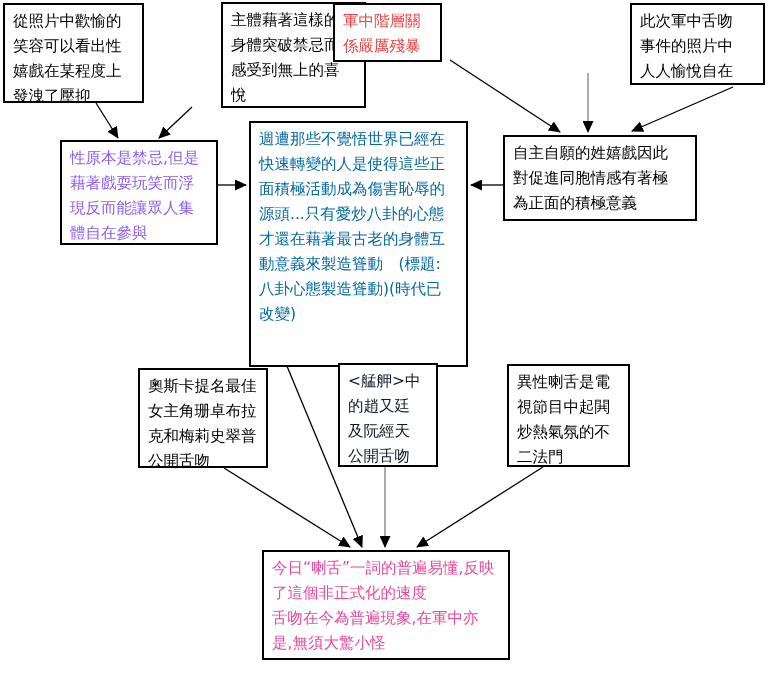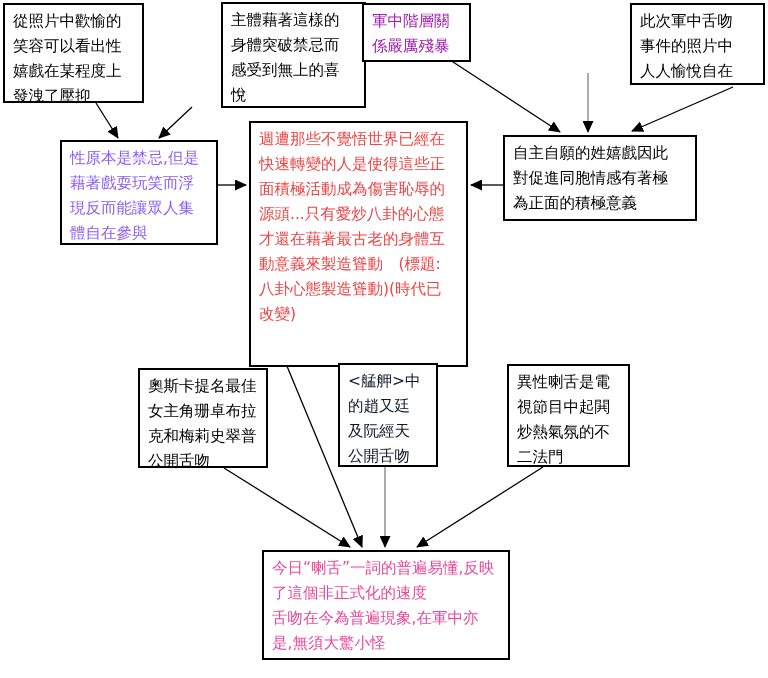--- a/index.html
+++ b/index.html
@@ -53,30 +53,30 @@
     </svg>
   <div id="nodes">
       <div class="node" style="left: 3px; top: 3px; width: 141px; height: 100px; border-color: rgb(0, 0, 0); color: rgb(0, 0, 0);">從照片中歡愉的
 笑容可以看出性
 嬉戲在某程度上
 發洩了壓抑</div>
       <div class="node" style="left: 192px; top: 2px; width: 145px; height: 106px; border-color: rgb(0, 0, 0); color: rgb(0, 0, 0); margin-left: 29px;">主體藉著這樣的
 身體突破禁忌而
 感受到無上的喜
 悅</div>
-      <div class="node" style="left: 362px; top: 3px; width: 109px; height: 59px; border-color: rgb(0, 0, 0); color: #a21caf;">軍中階層關
+      <div class="node" style="left: 333px; top: 3px; width: 109px; height: 59px; border-color: rgb(0, 0, 0); color: #ef4444;">軍中階層關
 係嚴厲殘暴</div>
       <div class="node" style="left: 610px; top: 3px; width: 135px; height: 82px; border-color: rgb(0, 0, 0); color: rgb(0, 0, 0); margin-left: 20px;">此次軍中舌吻
 事件的照片中
 人人愉悅自在</div>
       <div class="node" style="left: 60px; top: 140px; width: 158px; height: 105px; border-color: rgb(0, 0, 0); color: #8b5cf6;">性原本是禁忌,但是
 藉著戲耍玩笑而浮
 現反而能讓眾人集
 體自在參與</div>
-      <div class="node" style="left: 249px; top: 121px; width: 219px; height: 246px; border-color: rgb(0, 0, 0); color: #ef4444;">週遭那些不覺悟世界已經在
+      <div class="node" style="left: 249px; top: 121px; width: 219px; height: 246px; border-color: rgb(0, 0, 0); color: #0369a1;">週遭那些不覺悟世界已經在
 快速轉變的人是使得這些正
 面積極活動成為傷害恥辱的
 源頭...只有愛炒八卦的心態
 才還在藉著最古老的身體互
 動意義來製造聳動　(標題:
 八卦心態製造聳動)(時代已
 改變)</div>
       <div class="node" style="left: 503px; top: 135px; width: 194px; height: 86px; border-color: rgb(0, 0, 0); color: rgb(0, 0, 0);">自主自願的姓嬉戲因此
 對促進同胞情感有著極
 為正面的積極意義</div>

